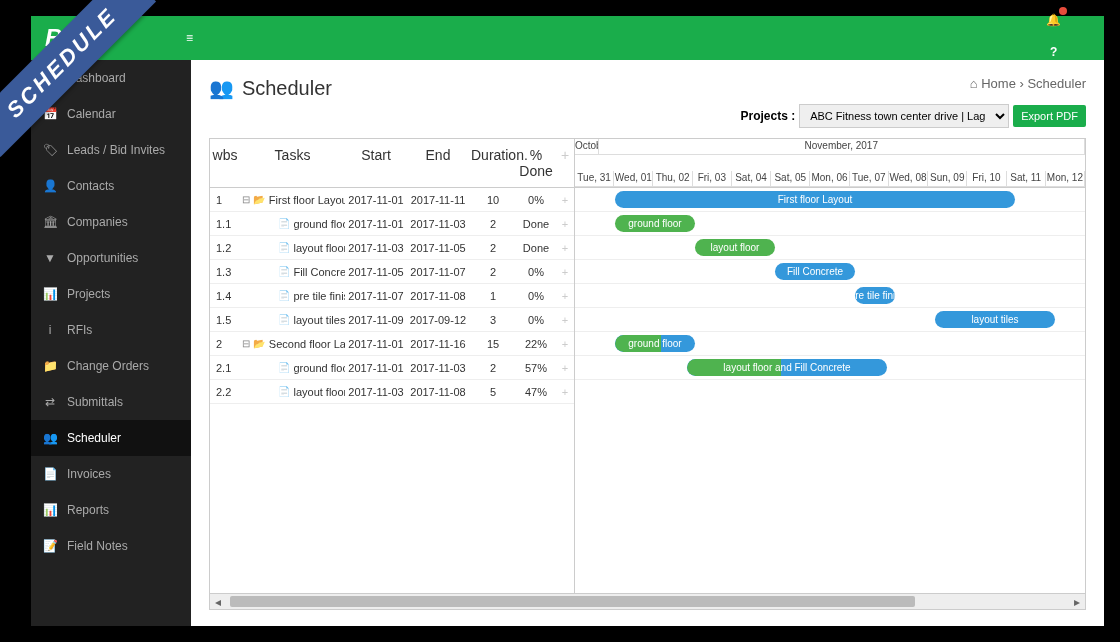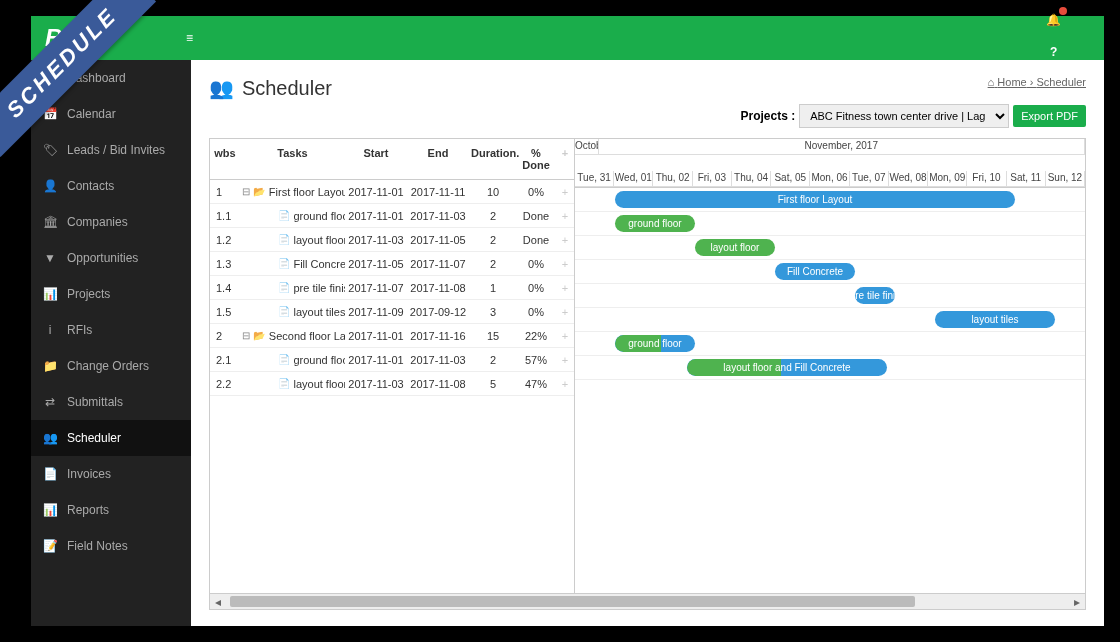--- a/index.html
+++ b/index.html
@@ -16,30 +16,30 @@
 .user { display: flex; align-items: center; gap: 6px; cursor: pointer; }
 .avatar { width: 14px; height: 18px; background: #8fb08f; border-radius: 3px; }
 .body { flex: 1; display: flex; overflow: hidden; }
 .sidebar { width: 160px; background: #222; color: #aaa; overflow-y: auto; }
 .sidebar-item { padding: 11px 12px; display: flex; align-items: center; gap: 10px; cursor: pointer; font-size: 12px; }
 .sidebar-item.active { background: #111; color: #fff; }
 .sidebar-icon { width: 14px; text-align: center; }
 .content { flex: 1; background: #fff; padding: 16px 18px; overflow: hidden; display: flex; flex-direction: column; }
 .page-header { display: flex; align-items: flex-start; justify-content: space-between; margin-bottom: 4px; }
 .page-title { font-size: 20px; color: #333; display: flex; align-items: center; gap: 8px; }
-.breadcrumb { font-size: 11px; color: #666; text-align: left; text-decoration: underline; }
+.breadcrumb { font-size: 13px; color: #666; text-align: left; }
 .project-row { display: flex; justify-content: flex-end; align-items: center; gap: 4px; margin-bottom: 10px; }
 .project-label { font-weight: bold; font-size: 12px; }
 .project-select { font-size: 11px; padding: 4px 6px; border: 1px solid #ccc; width: 210px; }
 .export-btn { background: #1aad4b; color: #fff; border: none; padding: 5px 8px; font-size: 11px; cursor: pointer; border-radius: 2px; }
 .gantt-wrap { border: 1px solid #ccc; flex: 1; display: flex; flex-direction: column; min-height: 0; }
 .gantt { flex: 1; display: flex; overflow: hidden; }
 .left { width: 365px; border-right: 1px solid #ccc; overflow: hidden; }
 .left table { width: 100%; border-collapse: collapse; table-layout: fixed; }
-.left th { font-size: 11px; font-weight: bold; text-align: center; padding: 8px 2px; border-bottom: 1px solid #ccc; color: #333; background: #fff; height: 38px; vertical-align: top; }
+.left th { font-size: 14px; font-weight: normal; text-align: center; padding: 8px 2px; border-bottom: 1px solid #ccc; color: #333; background: #fff; height: 38px; vertical-align: top; }
 .left td { font-size: 11px; padding: 5px 2px; border-bottom: 1px solid #eee; text-align: center; color: #333; height: 24px; white-space: nowrap; overflow: hidden; }
 .left td.wbs { text-align: left; padding-left: 6px; }
 .left td.task { text-align: left; }
 .task-inner { display: flex; align-items: center; gap: 3px; }
 .toggle { cursor: pointer; color: #888; font-size: 10px; }
 .file-icon { color: #888; font-size: 10px; }
 .folder-icon { color: #888; font-size: 10px; }
 .plus { color: #ccc; cursor: pointer; }
 .right { flex: 1; overflow: hidden; position: relative; }
 .timeline-header { display: flex; flex-direction: column; border-bottom: 1px solid #ccc; }
@@ -317,29 +317,29 @@
                   <div class="th-cell" style="width:24px">October, 20</div>
                   <div class="th-cell" style="width:496px">November, 2017</div>
                 </div>
                 <div class="th-row">
                 </div>
                 <div class="th-row">
                   <div class="th-cell" style="width:40px">Tue, 31</div>
                   <div class="th-cell" style="width:40px">Wed, 01</div>
                   <div class="th-cell" style="width:40px">Thu, 02</div>
                   <div class="th-cell" style="width:40px">Fri, 03</div>
-                  <div class="th-cell" style="width:40px">Thu, 04</div>
+                  <div class="th-cell" style="width:40px">Sat, 04</div>
                   <div class="th-cell" style="width:40px">Sat, 05</div>
                   <div class="th-cell" style="width:40px">Mon, 06</div>
                   <div class="th-cell" style="width:40px">Tue, 07</div>
                   <div class="th-cell" style="width:40px">Wed, 08</div>
-                  <div class="th-cell" style="width:40px">Mon, 09</div>
+                  <div class="th-cell" style="width:40px">Sun, 09</div>
                   <div class="th-cell" style="width:40px">Fri, 10</div>
                   <div class="th-cell" style="width:40px">Sat, 11</div>
-                  <div class="th-cell" style="width:40px">Sun, 12</div>
+                  <div class="th-cell" style="width:40px">Mon, 12</div>
                 </div>
               </div>
             <div class="timeline-body" id="tl-body">
                 <div class="tl-row">
                   <div class="bar parent" style="left:40px;width:400px">
                     <span class="lbl">First floor Layout</span>
                   </div>
                 </div>
                 <div class="tl-row">
                   <div class="bar green" style="left:40px;width:80px">

